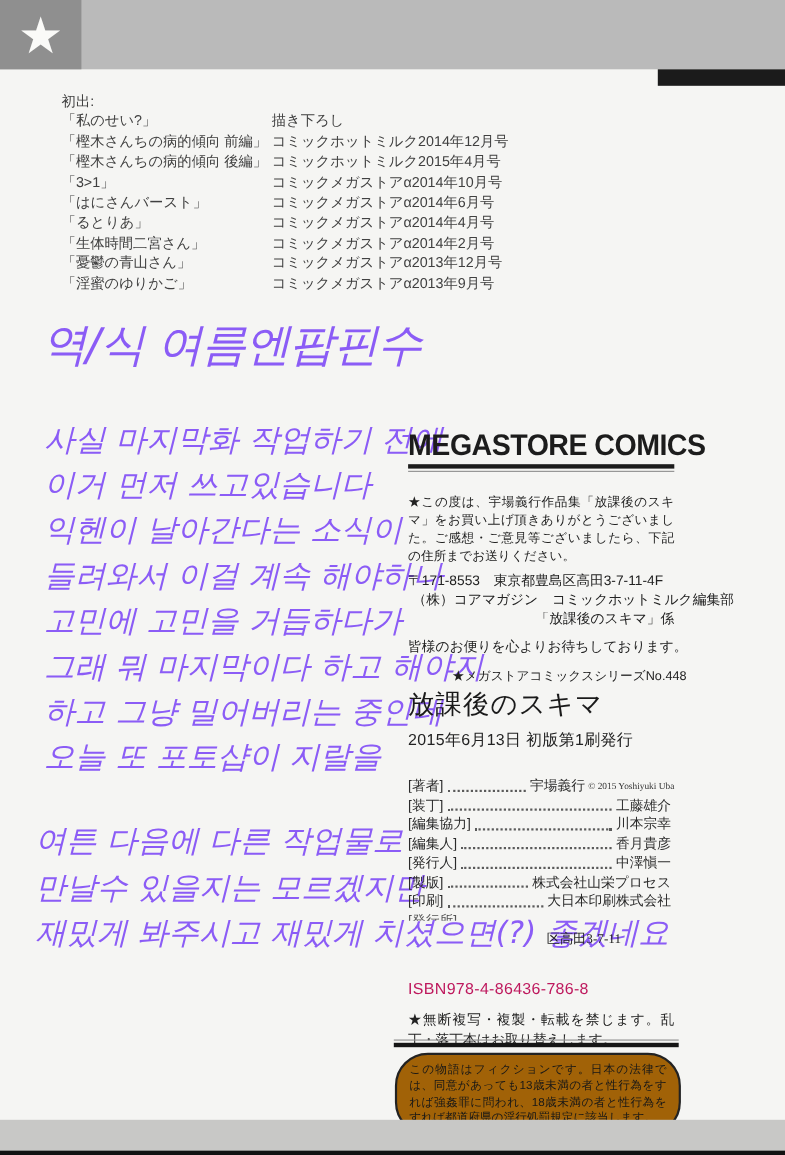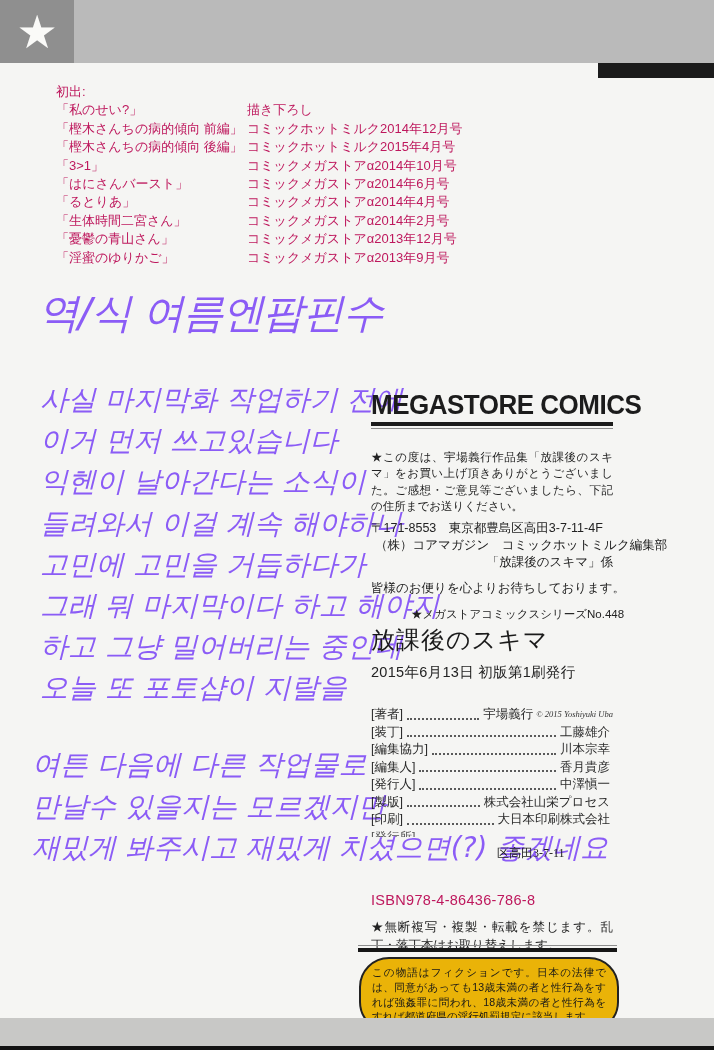--- a/index.html
+++ b/index.html
@@ -11,21 +11,21 @@
   
   .top-band{position:absolute;left:0;top:0;width:714px;height:63px;background:#bababa;}
   .star-box{position:absolute;left:640;top:0;width:74px;height:63px;background:#8f8f8f;
     display:flex;align-items:center;justify-content:center;}
   .star-box .star{color:#fafaf8;font-size:46px;line-height:1;}
   .corner-shadow{position:absolute;left:598px;top:63px;width:116px;height:15px;background:#1b1b1b;}
   .bottom-band{position:absolute;left:0;top:1018px;width:714px;height:28px;background:#c8c8c6;}
   .bottom-edge{position:absolute;left:0;top:1046px;width:714px;height:4px;background:#121212;}
 
   
-  .shokan{position:absolute;left:56px;top:83px;font-size:13px;line-height:18.4px;color:#be185d;}
+  .shokan{position:absolute;left:56px;top:83px;font-size:13px;line-height:18.4px;color:#404040;}
   .shokan .row{display:flex;white-space:nowrap;}
   .shokan .t{width:191px;flex:none;}
 
   
   .kr{font-family:"DejaVu Sans",sans-serif;font-style:italic;color:#8b5cf6;white-space:nowrap;}
   .kr-credit{position:absolute;left:38px;top:286px;font-size:41px;letter-spacing:-1px;}
   .kr-p1{position:absolute;left:40px;top:379px;font-size:28px;line-height:41.2px;}
   .kr-p2{position:absolute;left:32px;top:744px;font-size:28px;line-height:41.5px;}
 
   
@@ -38,31 +38,31 @@
   .addr1{margin-top:6px;font-size:12.5px;line-height:17px;font-family:Liberation Sans, sans-serif;white-space:nowrap;}
   .addr2{font-size:12.5px;line-height:17px;padding-left:4px;white-space:nowrap;}
   .addr3{font-size:12.5px;line-height:17px;text-align:right;}
   .letters{margin-top:9px;font-size:12.5px;white-space:nowrap;}
   .series{margin-top:10px;font-size:11.5px;white-space:nowrap;padding-left:40px;}
   .book-title{margin-top:2px;font-size:24px;font-weight:normal;letter-spacing:1px;color:#1a1a1a;white-space:nowrap;}
   .pubdate{margin-top:7px;font-size:14.5px;letter-spacing:0.3px;white-space:nowrap;}
   .credits{margin-top:24px;font-size:12.5px;color:#2b2b2b;}
   .credits .crow{display:flex;align-items:flex-start;line-height:17.5px;white-space:nowrap;}
   .credits .lead{flex:1;border-bottom:2px dotted #5a5a5a;margin:0 4px;align-self:flex-end;margin-bottom:4px;min-width:8px;}
-  .credits .note{font-size:8.5px;font-family:"Liberation Serif",serif;margin-left:3px;color:#333;font-style:italic;}
+  .credits .note{font-size:8.5px;font-family:"Liberation Serif",serif;margin-left:3px;color:#333;}
   .pub-clip{height:8px;overflow:hidden;font-size:12.5px;line-height:17.5px;color:#555;}
   .remnant{margin-top:8px;margin-left:126px;font-size:12px;font-family:"Liberation Serif",serif;white-space:nowrap;}
   .isbn{margin-top:30px;font-size:14.5px;letter-spacing:0.3px;color:#be185d;white-space:nowrap;}
   .warning{margin-top:10px;font-size:12.5px;line-height:18px;text-align:justify;}
 
   
   .sep{position:absolute;left:358px;top:945px;width:259px;}
   .disclaimer{position:absolute;left:359px;top:957px;width:234px;
     border:2px solid #222;border-radius:30px;padding:6px 11px;
-    font-size:10.6px;line-height:14.8px;text-align:justify;color:#171717;background:#eab308;}
+    font-size:10.6px;line-height:14.8px;text-align:justify;color:#171717;background:#a16207;}
 </style>
 </head>
 <body>
 
 <div class="sheet">
 
   <div class="top-band"></div>
   <div class="star-box">
     <span class="star">★</span>
   </div>

